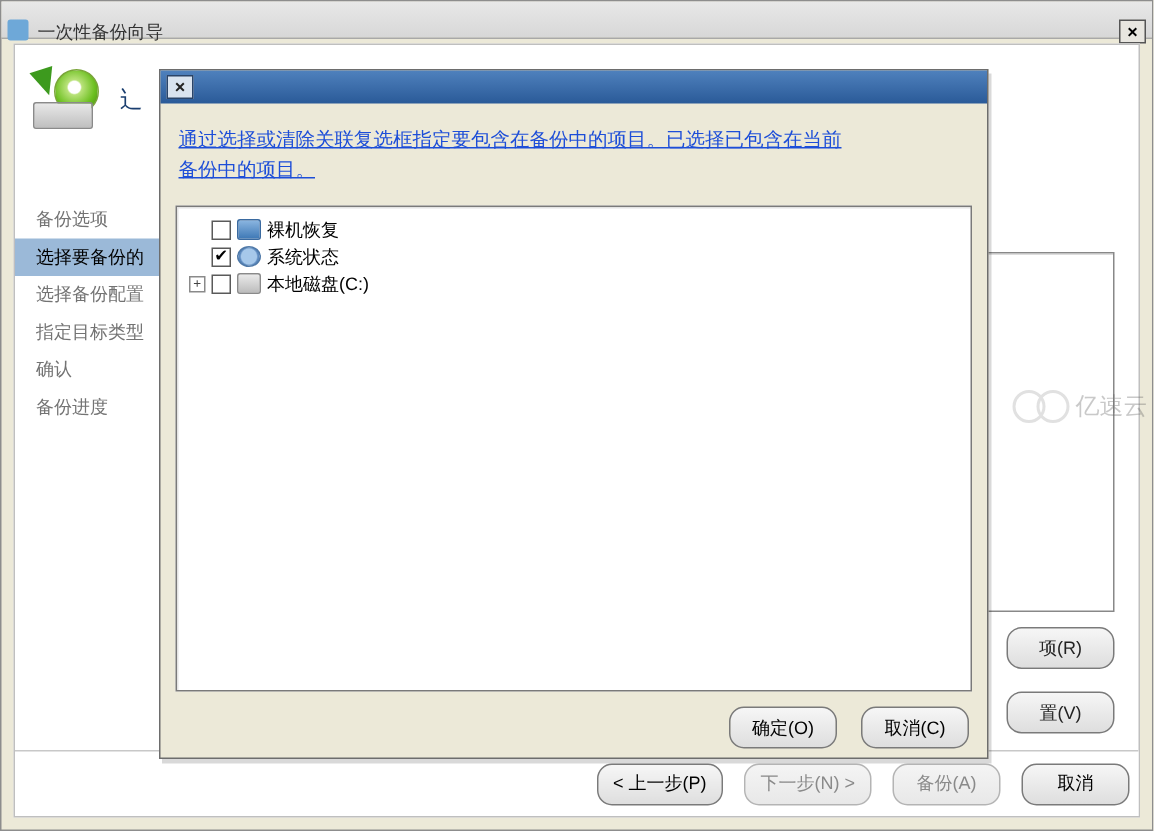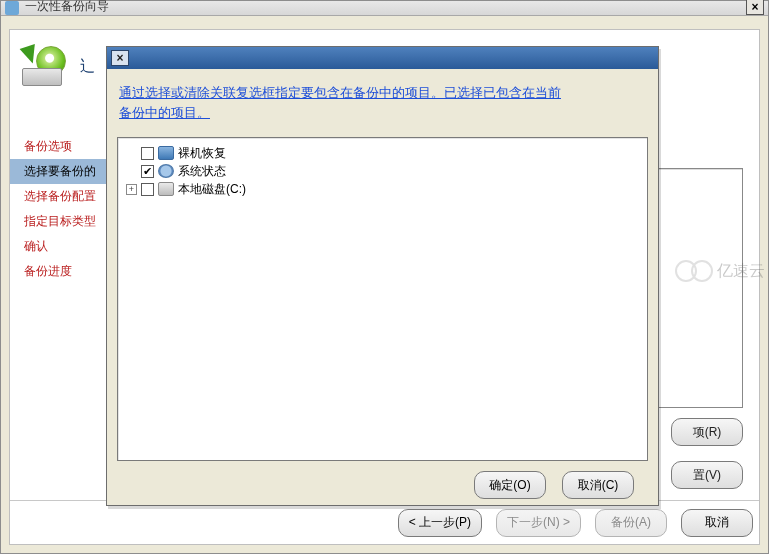--- a/index.html
+++ b/index.html
@@ -19,22 +19,22 @@
     left: 0; top: 0;
     width: 769px; height: 554px;
     border: 1px solid #8d8d8d;
     background: #ece9d8;
   }
   .outer-titlebar {
     height: 15px;
     background: linear-gradient(#e8e8e8,#d7d7d7);
     border-bottom: 1px solid #a8a8a8;
     display: flex;
-    align-items: flex-end;
-    padding: 0 4px;
+    align-items: flex-start;
+    padding: 12px 4px;
   }
   .outer-title-icon {
     width: 14px; height: 14px;
     background: #6ea8d8;
     border-radius: 2px;
     margin-right: 6px;
   }
   .outer-title { flex: 1; color: #333; }
   .title-close {
     width: 18px; height: 16px;
@@ -104,21 +104,21 @@
     top: 96px;
     bottom: 50px;
   }
   .wizard-sidebar {
     width: 108px;
     border-right: none;
     padding-top: 8px;
   }
   .step {
     padding: 4px 8px 4px 14px;
-    color: #b91c1c;
+    color: #737373;
     white-space: nowrap;
     cursor: default;
   }
   .step.selected {
     background: #9bb9d8;
     color: #000;
   }
   .wizard-right {
     flex: 1;
     padding: 8px 16px 8px 10px;
@@ -270,21 +270,21 @@
     width: 16px; height: 14px;
     margin-right: 4px;
     display: inline-block;
     border-radius: 2px;
   }
   .icon-monitor { background: linear-gradient(#8ab5e0,#3f79b6); border:1px solid #3a6aa0; }
   .icon-gear    { background: radial-gradient(circle at 50% 50%, #a6c8ea 0 5px, #5d8abf 6px); border:1px solid #4f79a8; border-radius:50%; }
   .icon-drive   { background: linear-gradient(#eaeaea,#bcbcbc); border:1px solid #8a8a8a; }
   .modal-footer {
     position: absolute;
-    left: 0; right: 12px; bottom: 0;
+    left: 0; right: 0; bottom: 0;
     height: 40px;
     display: flex;
     align-items: center;
     justify-content: flex-end;
     padding: 0 12px;
     gap: 10px;
   }
   
   .watermark {
     position: absolute;

